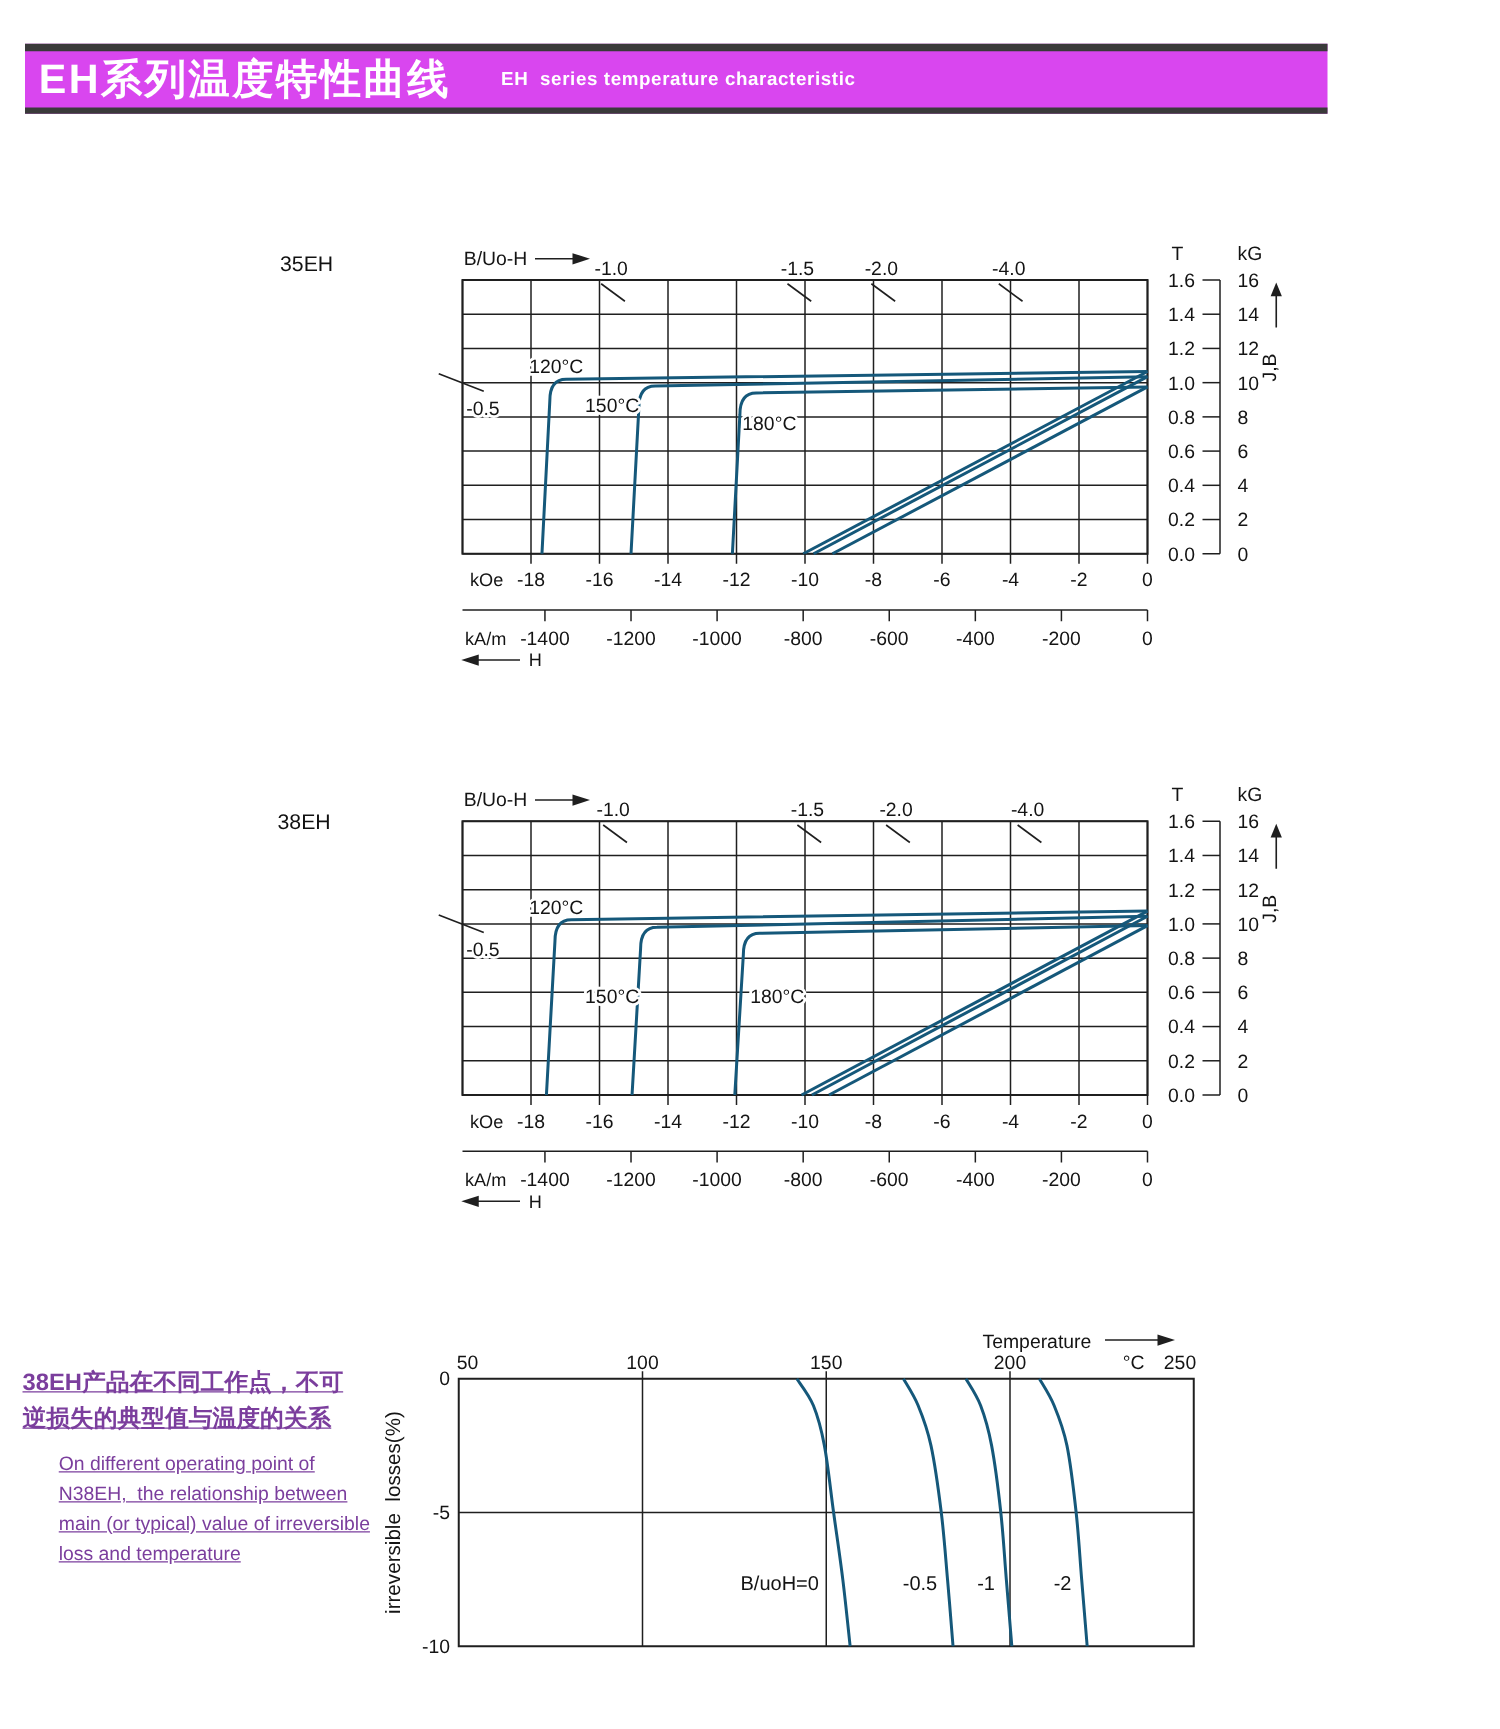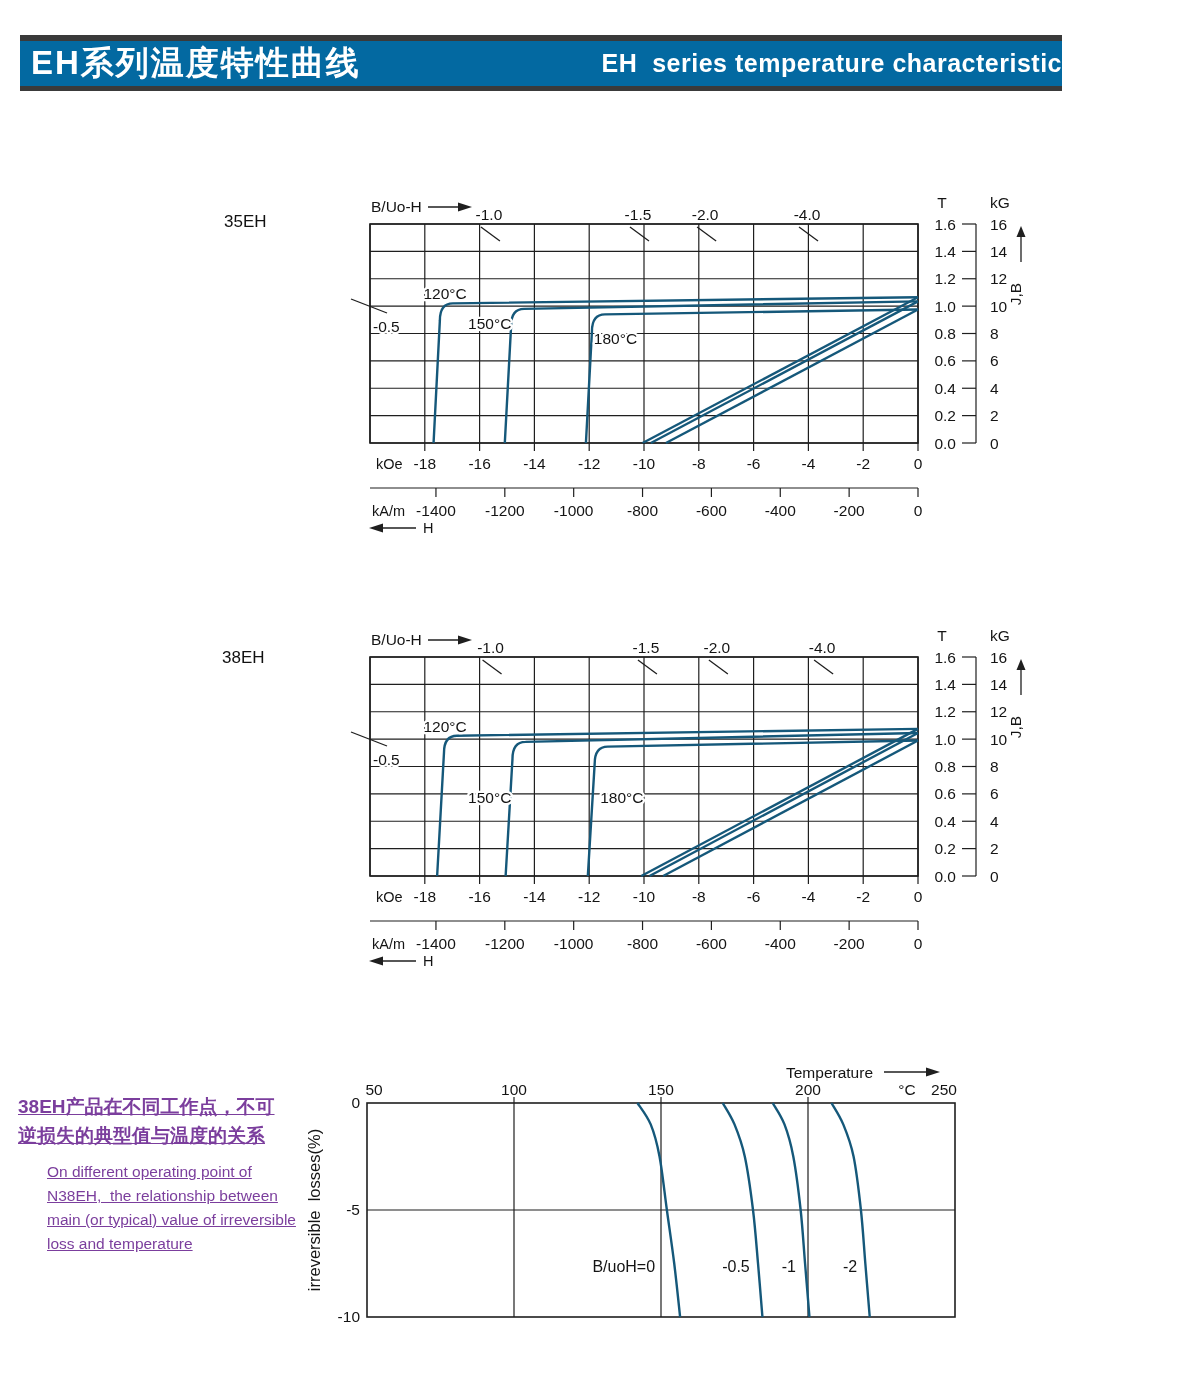--- a/index.html
+++ b/index.html
@@ -3,36 +3,36 @@
 <meta charset="utf-8">
 <style>
   html,body{margin:0;padding:0;background:#fff;}
   .page{position:relative;width:1200px;height:1383px;background:#fff;
         font-family:"Liberation Sans",sans-serif;overflow:hidden;}
   .banner{position:absolute;left:20px;top:35px;width:1031px;height:45px;
           display:flex;align-items:center;padding-left:11px;
           border-top:6px solid #3a3a3a;border-bottom:5px solid #3a3a3a;}
   .banner span{white-space:pre;}
   .t-zh{color:#fff;font-size:33px;font-weight:bold;letter-spacing:2px;}
-  .t-en{color:#fff;font-size:25px;font-weight:bold;margin-left:28px;letter-spacing:.5px;}
+  .t-en{color:#fff;font-size:15px;font-weight:bold;margin-left:40px;letter-spacing:.5px;}
   .chart-title{position:absolute;font-size:17px;color:#111;}
-  #title35{left:224px;top:212px;}
+  #title35{left:224px;top:202px;}
   #title38{left:222px;top:648px;}
   .note{position:absolute;left:18px;top:1092px;width:305px;text-decoration:underline;}
   .note-zh{font-size:19px;font-weight:bold;line-height:29px;white-space:pre-wrap;}
   .note-en{font-size:15.5px;line-height:24px;margin-top:10px;white-space:pre-wrap;margin-left:29px;}
   svg{position:absolute;left:0;top:0;}
   svg text{font-family:"Liberation Sans",sans-serif;fill:#141414;}
   .halo{paint-order:stroke;stroke:#fff;stroke-width:4.5px;stroke-linejoin:round;}
 </style>
 </head>
 <body>
 
 <div class="page">
-  <div class="banner" style="background: #0369a1; border-top-color: rgb(58, 58, 58); border-bottom-color: rgb(58, 58, 58); justify-content: space-between;">
+  <div class="banner" style="background: #d946ef; border-top-color: rgb(58, 58, 58); border-bottom-color: rgb(58, 58, 58);">
     <span class="t-zh">EH系列温度特性曲线</span>
     <span class="t-en">EH  series temperature characteristic</span>
   </div>
 
   <svg id="charts" width="1200" height="1383">
       <g>
         <line x1="370" y1="224" x2="370" y2="443" stroke="#1f1f1f" stroke-width="1.2"></line>
         <line x1="424.8" y1="224" x2="424.8" y2="443" stroke="#1f1f1f" stroke-width="1.2"></line>
         <line x1="479.6" y1="224" x2="479.6" y2="443" stroke="#1f1f1f" stroke-width="1.2"></line>
         <line x1="534.4000000000001" y1="224" x2="534.4000000000001" y2="443" stroke="#1f1f1f" stroke-width="1.2"></line>

